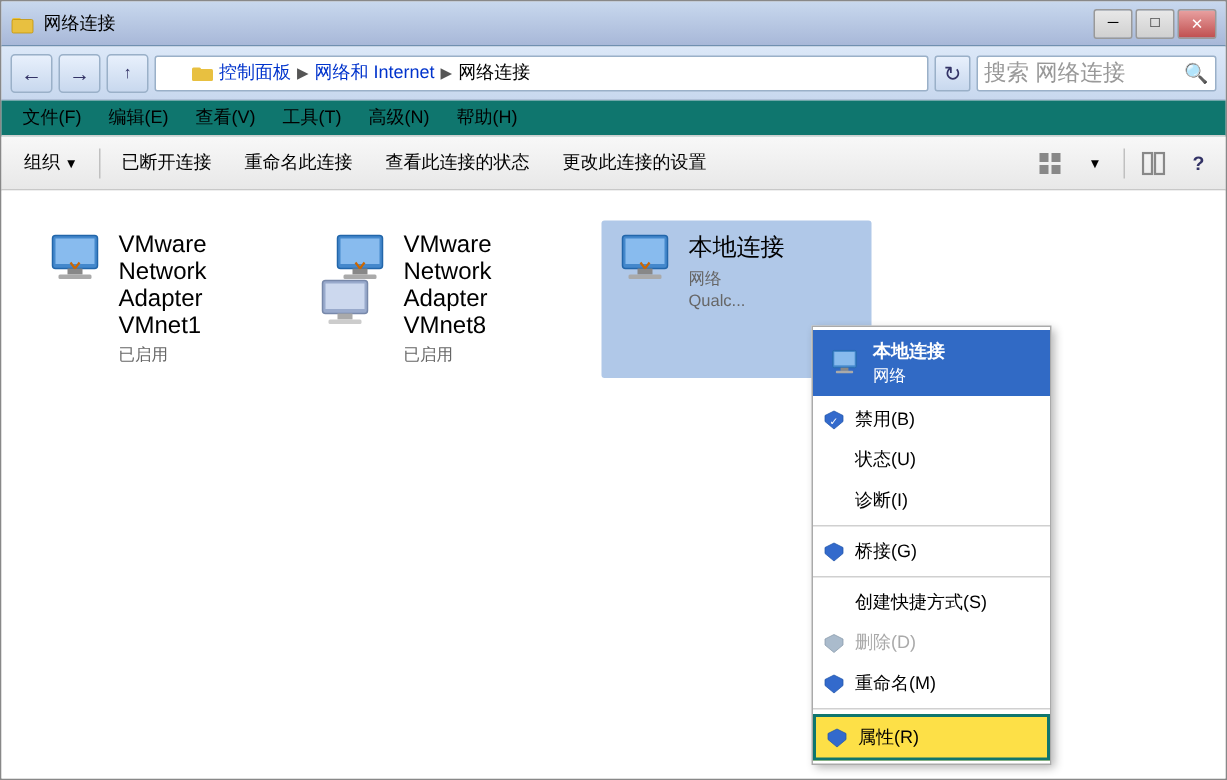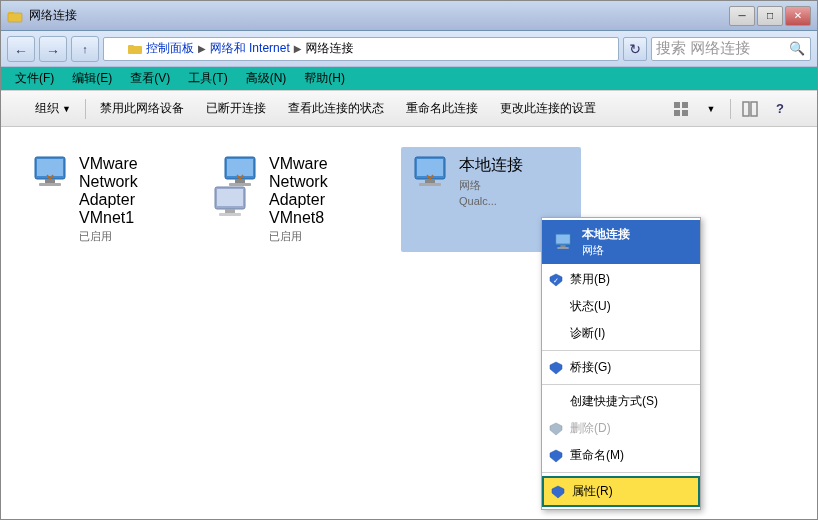--- a/index.html
+++ b/index.html
@@ -130,42 +130,42 @@
       align-items: center;
       padding: 0 4px;
       gap: 4px;
       color: #888;
       font-size: 11px;
     }
 
     
     .menu-bar {
       height: 24px;
-      background: #14b8a6;
+      background: #0f766e;
       display: flex;
       align-items: center;
       padding: 0 6px;
       border-bottom: 1px solid #d0d0d0;
       gap: 2px;
     }
     .menu-item {
       padding: 2px 8px;
       cursor: pointer;
       font-size: 12px;
       color: #000;
       border-radius: 2px;
     }
 
     
     .toolbar {
       height: 36px;
       background: linear-gradient(to bottom, #f8f8f8, #e8e8e8);
       display: flex;
       align-items: center;
-      padding: 0 24px;
+      padding: 0 5px;
       gap: 2px;
       border-bottom: 1px solid #c8c8c8;
     }
     .toolbar-btn {
       padding: 4px 10px;
       height: 28px;
       background: transparent;
       border: none;
       cursor: pointer;
       font-size: 12px;
@@ -363,24 +363,23 @@
     <div class="menu-item">高级(N)</div>
     <div class="menu-item">帮助(H)</div>
   </div>
 
   <div class="toolbar">
     <button class="toolbar-btn">
       <span>组织</span>
       <span style="font-size:9px;">▼</span>
     </button>
     <div class="toolbar-sep"></div>
-    <button class="toolbar-btn">禁用此网络设备</button>
     <button class="toolbar-btn">已断开连接</button>
+    <button class="toolbar-btn">重命名此连接</button>
     <button class="toolbar-btn">查看此连接的状态</button>
-    <button class="toolbar-btn">重命名此连接</button>
     <button class="toolbar-btn">更改此连接的设置</button>
     <div class="toolbar-right">
       <div class="view-btn">
         <svg width="16" height="16" viewBox="0 0 16 16">
           <rect x="1" y="1" width="6" height="6" fill="#888"></rect>
           <rect x="9" y="1" width="6" height="6" fill="#888"></rect>
           <rect x="1" y="9" width="6" height="6" fill="#888"></rect>
           <rect x="9" y="9" width="6" height="6" fill="#888"></rect>
         </svg>
       </div>

